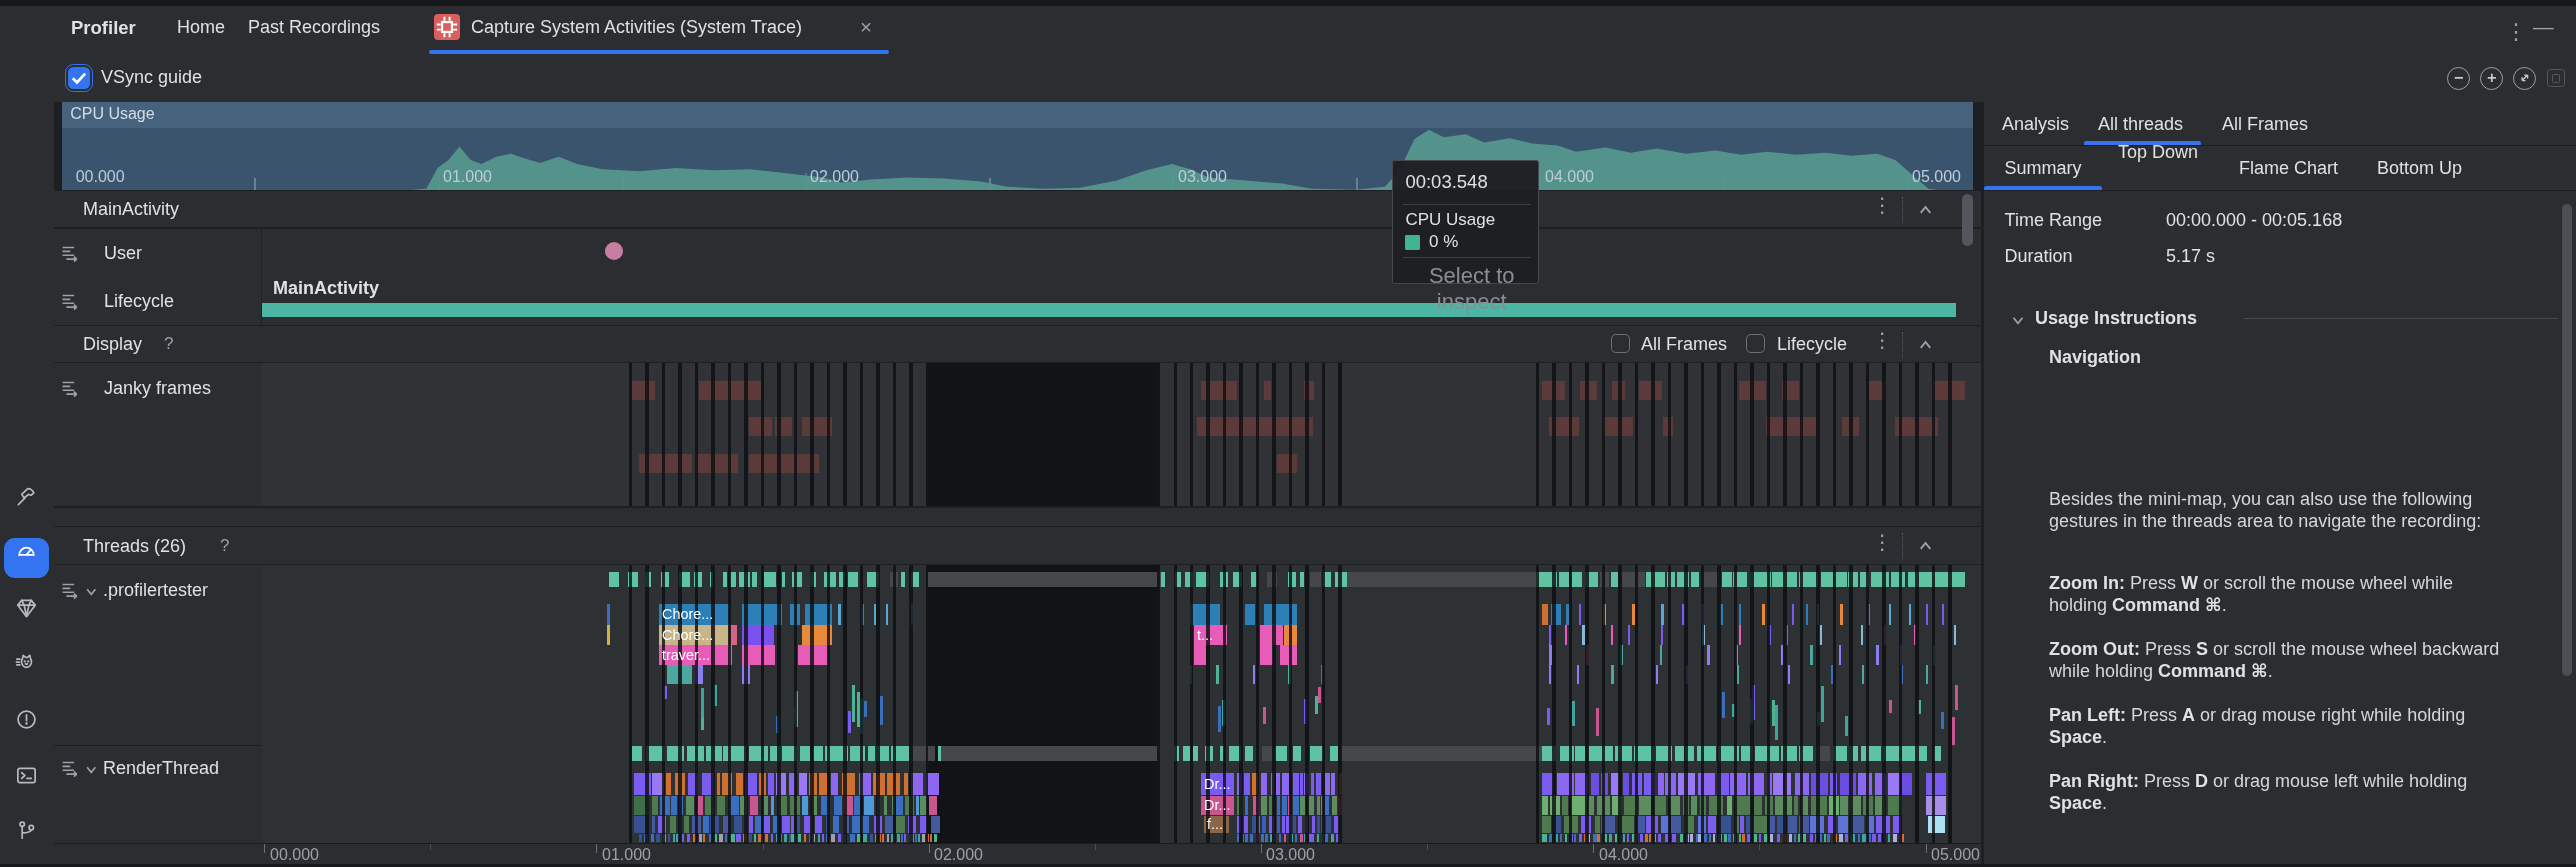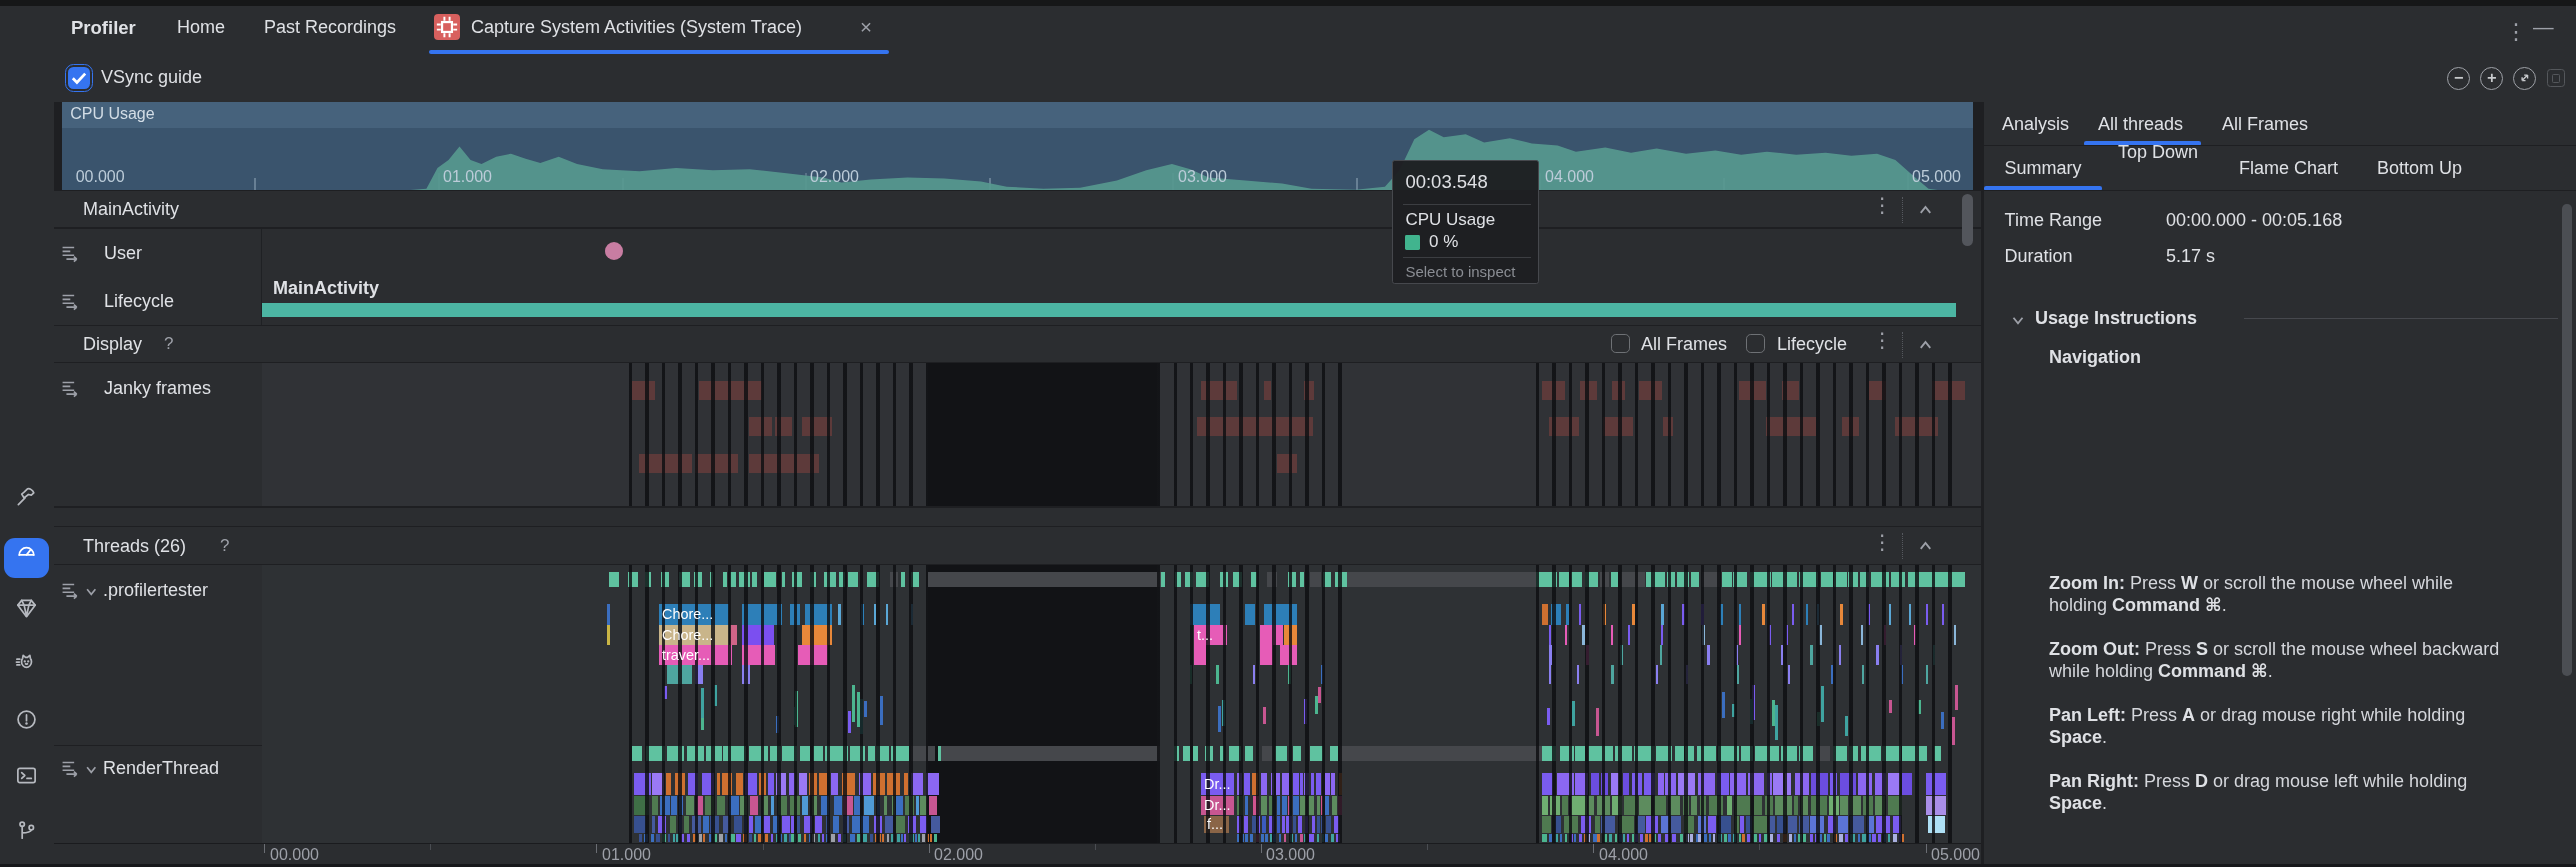--- a/index.html
+++ b/index.html
@@ -19,21 +19,21 @@
   .bold{font-weight:bold;}
   svg{display:block;}
 </style>
 </head>
 <body>
 
 <div class="abs" style="left:0;top:0;width:2576px;height:5.5px;background:#161718;"></div>
 <div class="abs panel" style="left:0;top:5.5px;width:2576px;height:49px;border-bottom:1.4px solid #1e1f22;">
   <div class="abs bold" style="left:71px;top:11px;font-size:18.5px;">Profiler</div>
   <div class="abs" style="left:177px;top:11.7px;">Home</div>
-  <div class="abs" style="left:264px;top:11.7px;">Past Recordings</div>
+  <div class="abs" style="left:248px;top:11.7px;">Past Recordings</div>
   <div class="abs" style="left:434px;top:8.2px;width:26px;height:26px;background:#d8605e;border-radius:4.1px;">
     <svg width="26" height="26" viewBox="0 0 20 20">
         <rect x="6.2" y="6.2" width="7.6" height="7.6" fill="none" stroke="#fff" stroke-width="1.7"></rect>
         <path stroke="#fff" stroke-width="1.5" d="M8 2.2v3M12 2.2v3M8 14.8v3M12 14.8v3M2.2 8h3M2.2 12h3M14.8 8h3M14.8 12h3"></path>
       </svg>
   </div>
   <div class="abs" style="left:471px;top:11.7px;">Capture System Activities (System Trace)</div>
   <div class="abs dim" style="left:860px;top:9.6px;font-size:20.6px;">×</div>
   <div class="abs underline" style="left:429px;top:44px;width:460px;height:4.8px;"></div>
   <div class="abs kebab" style="left:2505px;top:15px;width:16.5px;font-size:22px;line-height:22px;">⋮</div>
@@ -954,21 +954,21 @@
 
 <div class="abs" style="left:1962px;top:194px;width:11px;height:52px;border-radius:5.5px;background:#53565c;"></div>
 
 <div class="abs" style="left:1392px;top:160px;width:147px;height:124px;background:rgba(30,31,34,0.97);border:0.7px solid #46484d;border-radius:2.7px;z-index:20;box-sizing:border-box;">
   <div class="abs" style="left:12.4px;top:9.6px;font-size:18.5px;">00:03.548</div>
   <div class="abs ttline" style="left:9.6px;top:43px;width:128px;"></div>
   <div class="abs" style="left:12.4px;top:49px;font-size:17px;">CPU Usage</div>
   <div class="abs" style="left:12.4px;top:74px;width:15px;height:15px;background:#41b48e;border-radius:1.4px;"></div>
   <div class="abs" style="left:36px;top:71px;font-size:17px;">0 %</div>
   <div class="abs ttline" style="left:9.6px;top:96px;width:128px;"></div>
-  <div class="abs" style="left:12.4px;top:102px;font-size:15px;color:#8a8d93;">Select to inspect</div>
+  <div class="abs" style="left:12.4px;top:102px;font-size:22px;color:#8a8d93;text-align:center;">Select to inspect</div>
 </div>
 
 <div class="abs" style="left:1981px;top:102px;width:2.7px;height:766px;background:#1e1f22;"></div>
 <div class="abs panel" style="left:1984px;top:102px;width:592px;height:766px;">
 
   <div class="abs" style="left:18px;top:11.7px;">Analysis</div>
   <div class="abs" style="left:114px;top:11.7px;">All threads</div>
   <div class="abs" style="left:238px;top:11.7px;">All Frames</div>
   <div class="abs underline" style="left:100px;top:39px;width:117px;"></div>
   <div class="abs" style="left:0;top:43px;width:592px;height:1.4px;background:#1e1f22;"></div>
@@ -986,20 +986,22 @@
   <div class="abs" style="left:182px;top:144px;">5.17 s</div>
 
   <div class="abs" style="left:25px;top:209px;">
       <svg width="18" height="18" viewBox="0 0 16 16">
         <path d="M4 6l4 5 4-5" fill="none" stroke="#9da0a8" stroke-width="1.6"></path>
       </svg>
     </div>
   <div class="abs bold" style="left:51px;top:206px;">Usage Instructions</div>
   <div class="abs" style="left:260px;top:216px;width:314px;height:0.7px;background:#46484d;"></div>
   <div class="abs bold" style="left:65px;top:245px;">Navigation</div>
+  <div class="abs" style="left:65px;top:386px;width:522px;line-height:22px;white-space:pre-line;color:#d5d7dc;">Besides the mini-map, you can also use the following
+gestures in the threads area to navigate the recording:</div>
   <div class="abs" id="instr0" style="left:65px;top:470px;width:522px;line-height:22px;white-space:pre-line;color:#d5d7dc;"><span style="font-weight: bold; color: rgb(223, 225, 229);">Zoom In:</span><span> Press </span><span style="font-weight: bold; color: rgb(223, 225, 229);">W</span><span> or scroll the mouse wheel while
 holding </span><span style="font-weight: bold; color: rgb(223, 225, 229);">Command ⌘</span><span>.</span></div>
   <div class="abs" id="instr1" style="left:65px;top:536px;width:522px;line-height:22px;white-space:pre-line;color:#d5d7dc;"><span style="font-weight: bold; color: rgb(223, 225, 229);">Zoom Out:</span><span> Press </span><span style="font-weight: bold; color: rgb(223, 225, 229);">S</span><span> or scroll the mouse wheel backward
 while holding </span><span style="font-weight: bold; color: rgb(223, 225, 229);">Command ⌘</span><span>.</span></div>
   <div class="abs" id="instr2" style="left:65px;top:602px;width:522px;line-height:22px;white-space:pre-line;color:#d5d7dc;"><span style="font-weight: bold; color: rgb(223, 225, 229);">Pan Left:</span><span> Press </span><span style="font-weight: bold; color: rgb(223, 225, 229);">A</span><span> or drag mouse right while holding
 </span><span style="font-weight: bold; color: rgb(223, 225, 229);">Space</span><span>.</span></div>
   <div class="abs" id="instr3" style="left:65px;top:668px;width:522px;line-height:22px;white-space:pre-line;color:#d5d7dc;"><span style="font-weight: bold; color: rgb(223, 225, 229);">Pan Right:</span><span> Press </span><span style="font-weight: bold; color: rgb(223, 225, 229);">D</span><span> or drag mouse left while holding
 </span><span style="font-weight: bold; color: rgb(223, 225, 229);">Space</span><span>.</span></div>
   <div class="abs" style="left:578px;top:102px;width:9.6px;height:472px;border-radius:4.8px;background:#4b4e53;"></div>
 </div>

